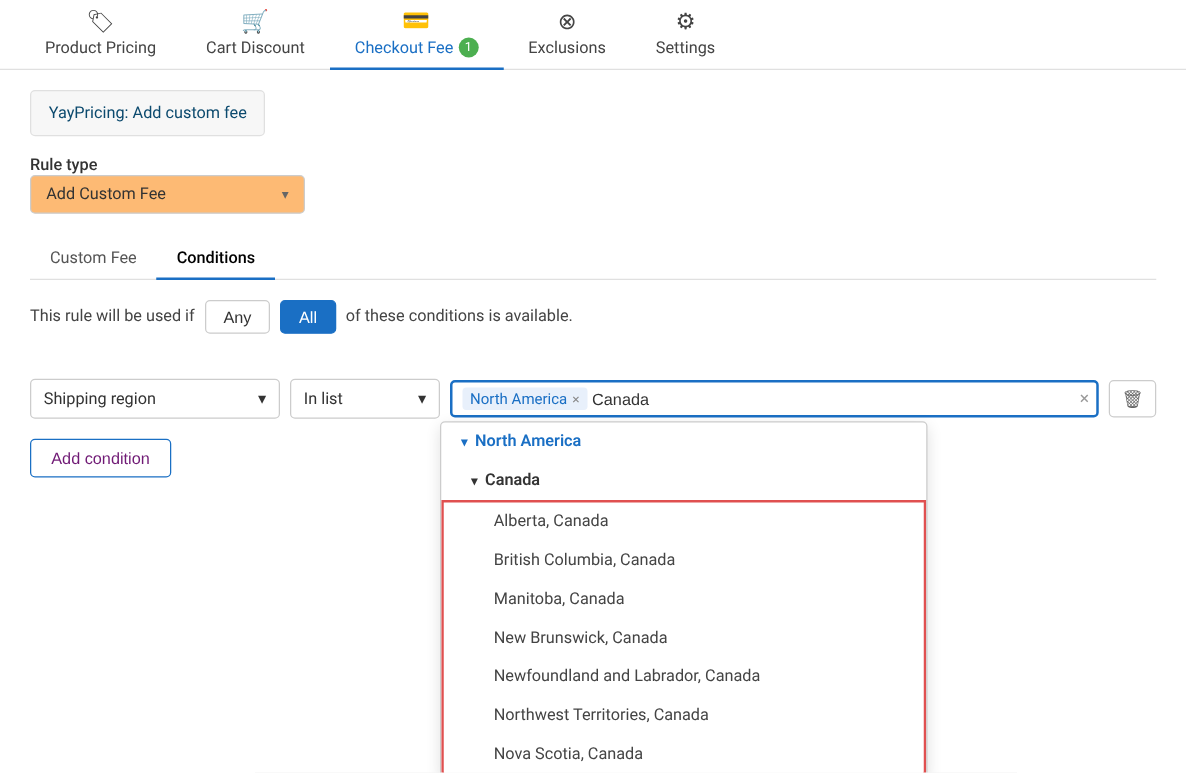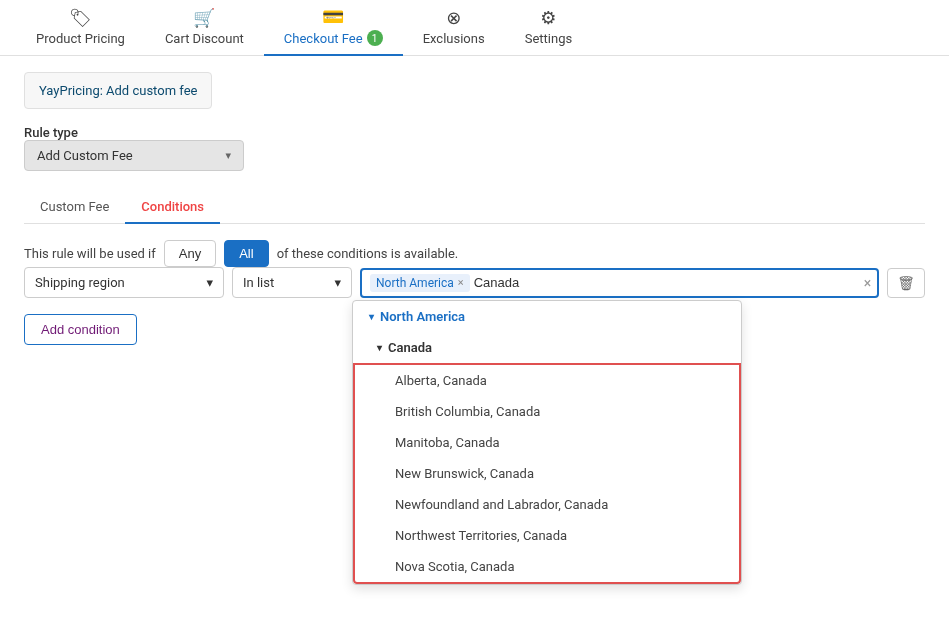--- a/index.html
+++ b/index.html
@@ -86,21 +86,21 @@
       margin-bottom: 0;
       font-weight: 500;
     }
     .select-box {
       display: flex;
       align-items: center;
       justify-content: space-between;
       border: 1px solid #ccc;
       border-radius: 4px;
       padding: 7px 12px;
-      background: #e5e5e5;
+      background: #fdba74;
       cursor: pointer;
       font-size: 13px;
       color: #333;
       width: 220px;
     }
     .select-box .arrow {
       color: #666;
       font-size: 11px;
     }
 
@@ -113,21 +113,21 @@
     }
     .tab {
       padding: 8px 16px;
       cursor: pointer;
       font-size: 13px;
       color: #555;
       border-bottom: 2px solid transparent;
       margin-bottom: -1px;
     }
     .tab.active {
-      color: #ef4444;
+      color: #000000;
       border-bottom: 2px solid #1a6fc4;
       font-weight: 500;
     }
 
     
     .conditions-header {
       display: flex;
       align-items: center;
       gap: 8px;
       font-size: 13px;
@@ -148,20 +148,21 @@
       border-color: #1a6fc4;
     }
 
     
     .condition-row {
       display: flex;
       align-items: center;
       gap: 8px;
       margin-bottom: 12px;
       position: relative;
+      margin-top: 36px;
     }
     .condition-select {
       border: 1px solid #ccc;
       border-radius: 4px;
       padding: 7px 10px;
       background: #fff;
       cursor: pointer;
       font-size: 13px;
       color: #333;
       display: flex;

